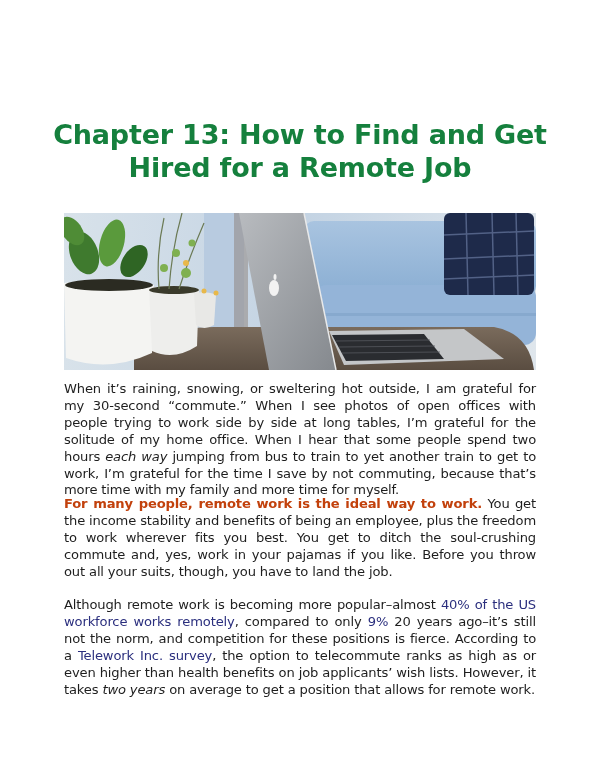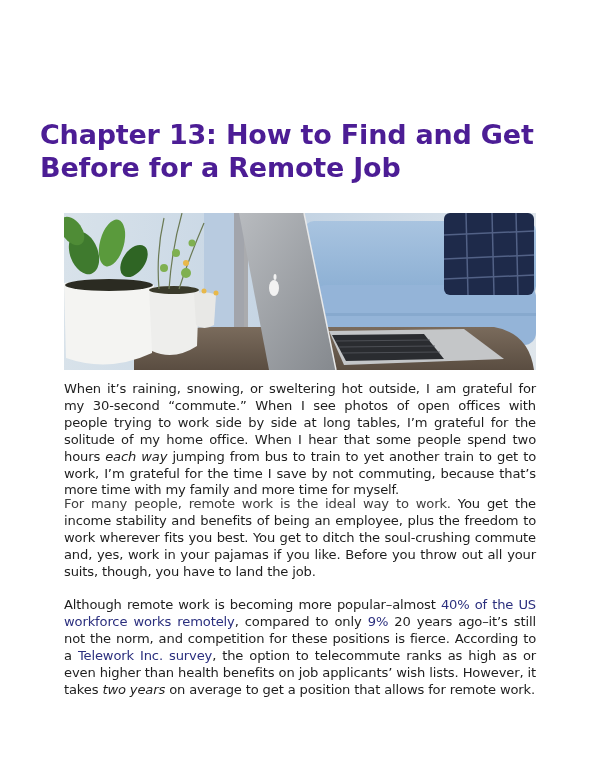--- a/index.html
+++ b/index.html
@@ -1,34 +1,34 @@
 <!DOCTYPE html>
 <html><head>
   <meta charset="utf-8">
   <style>
     html, body { margin: 0; padding: 0; background: #ffffff; }
     body { width: 600px; height: 780px; position: relative; overflow: hidden; font-family: "DejaVu Sans", sans-serif; color: #1a1a1a; }
-    .title { position: absolute; left: 40px; top: 118px; width: 520px; text-align: left; font-weight: bold; font-size: 27px; line-height: 33px; color: #4c1d95; letter-spacing: -0.2px; }
+    .title { position: absolute; left: 40px; top: 118px; width: 520px; text-align: center; font-weight: bold; font-size: 27px; line-height: 33px; color: #15803d; letter-spacing: -0.2px; }
     .hero { position: absolute; left: 64px; top: 213px; width: 472px; height: 157px; overflow: hidden; background: #c9d6e3; }
     .hero svg { display: block; width: 100%; height: 100%; }
     .body-text { position: absolute; left: 64px; width: 472px; font-size: 13.1px; line-height: 16.9px; text-align: justify; color: #1e1e1e; letter-spacing: -0.15px; }
     .p1 { top: 381px; }
     .p2 { top: 496px; }
     .p3 { top: 597px; }
     .body-text p { margin: 0; }
-    b { font-weight: normal; color: #404040; }
+    b { font-weight: bold; color: #c2410c; }
     a.link { color: #2b2f7e; text-decoration: none; }
     i { font-style: italic; }
   </style>
 </head>
 <body>
 
 <h1 class="title" style="margin:0;">
   <span>Chapter 13: How to Find and Get</span><br>
-  <span>Before for a Remote Job</span>
+  <span>Hired for a Remote Job</span>
 </h1>
 
 <div class="hero">
   <svg viewBox="0 0 472 157" preserveAspectRatio="none">
     <defs>
       <linearGradient id="wallg" x1="0" y1="0" x2="1" y2="0">
         <stop offset="0" stop-color="#d8e2ea"></stop>
         <stop offset="0.5" stop-color="#c3d3e3"></stop>
         <stop offset="1" stop-color="#dfe6ec"></stop>
       </linearGradient>

